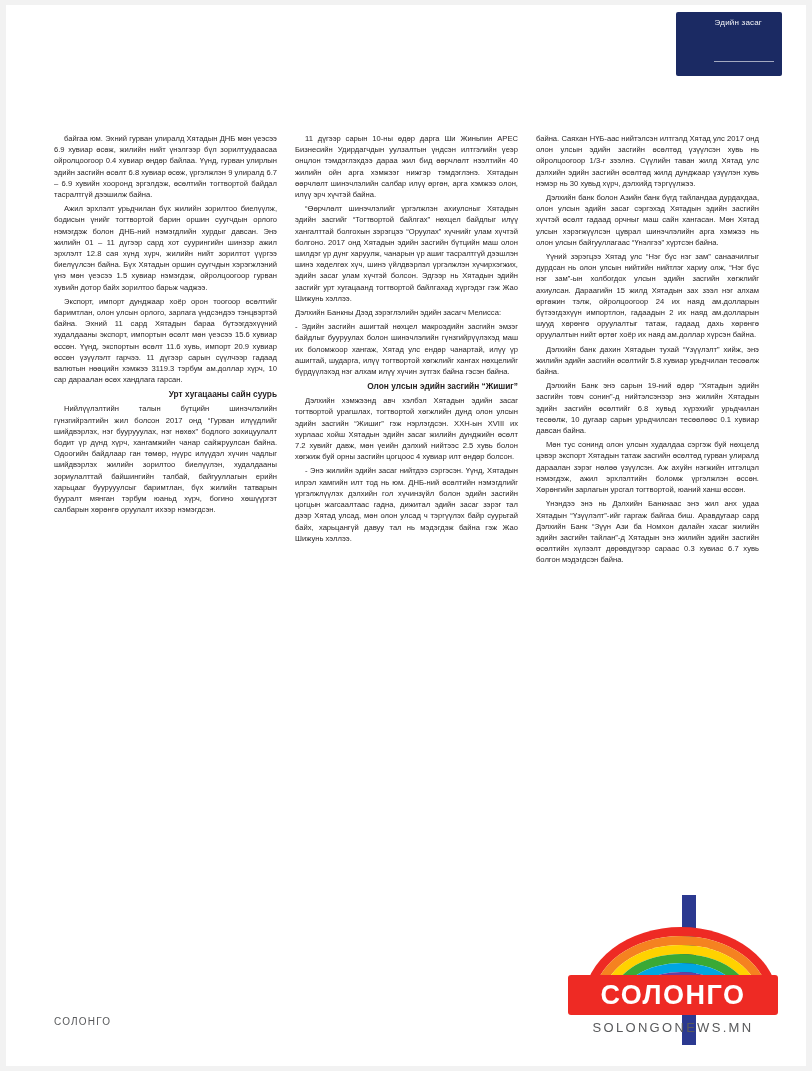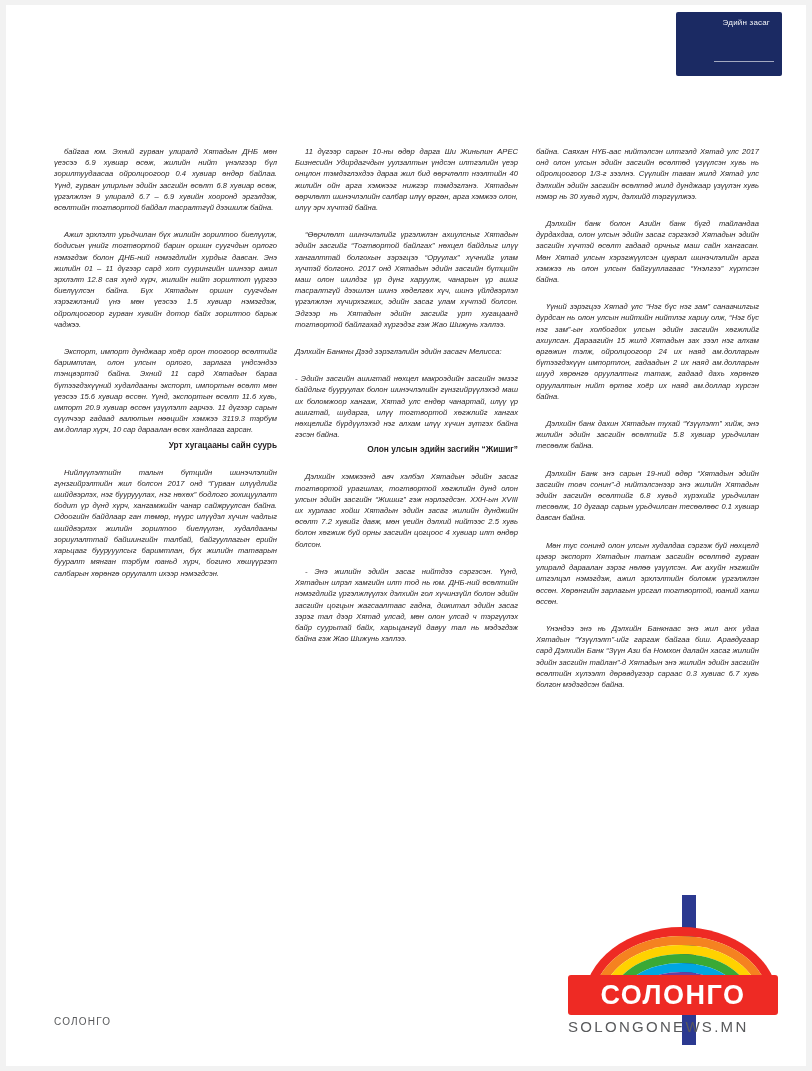--- a/index.html
+++ b/index.html
@@ -47,21 +47,21 @@
     top: 12px;
     right: 30px;
     width: 106px;
     height: 64px;
     background: #1b2a63;
     border-radius: 2px;
     overflow: hidden;
   }
   .header-tab .tab-text {
     position: absolute;
-    right: 12px;
+    right: 20px;
     top: 6px;
     color: #ffffff;
     font-size: 8px;
     line-height: 10px;
     text-align: center;
     letter-spacing: 0.2px;
     opacity: 0.95;
   }
   .header-tab .tab-rule {
     position: absolute;
@@ -83,23 +83,22 @@
   }
   .col {
     width: 223px;
     font-size: 7.6px;
     line-height: 11.2px;
     text-align: justify;
     color: #231f20;
     letter-spacing: 0.01px;
   }
   .col p {
-    margin: 16px 0 0 0;
+    margin: 3px 0 0 0;
     text-indent: 10px;
-    font-style: italic;
   }
   .col p.noindent { text-indent: 0; }
   .col h3 {
     margin: 4px 0 1px 0;
     font-size: 8.3px;
     line-height: 11px;
     font-weight: bold;
     text-indent: 10px;
     text-align: right;
   }
@@ -152,22 +151,22 @@
     display: flex;
     align-items: center;
     justify-content: center;
     font-family: "Liberation Sans", sans-serif;
   }
   .logo-url {
     position: absolute;
     left: 0;
     bottom: 10px;
     width: 210px;
-    text-align: left;
-    font-size: 15px;
+    text-align: center;
+    font-size: 13px;
     letter-spacing: 2.3px;
     color: #58595b;
   }
   
   .logo-bar {
     position: absolute;
     right: 116px;
     bottom: 26px;
     width: 14px;
     height: 150px;

